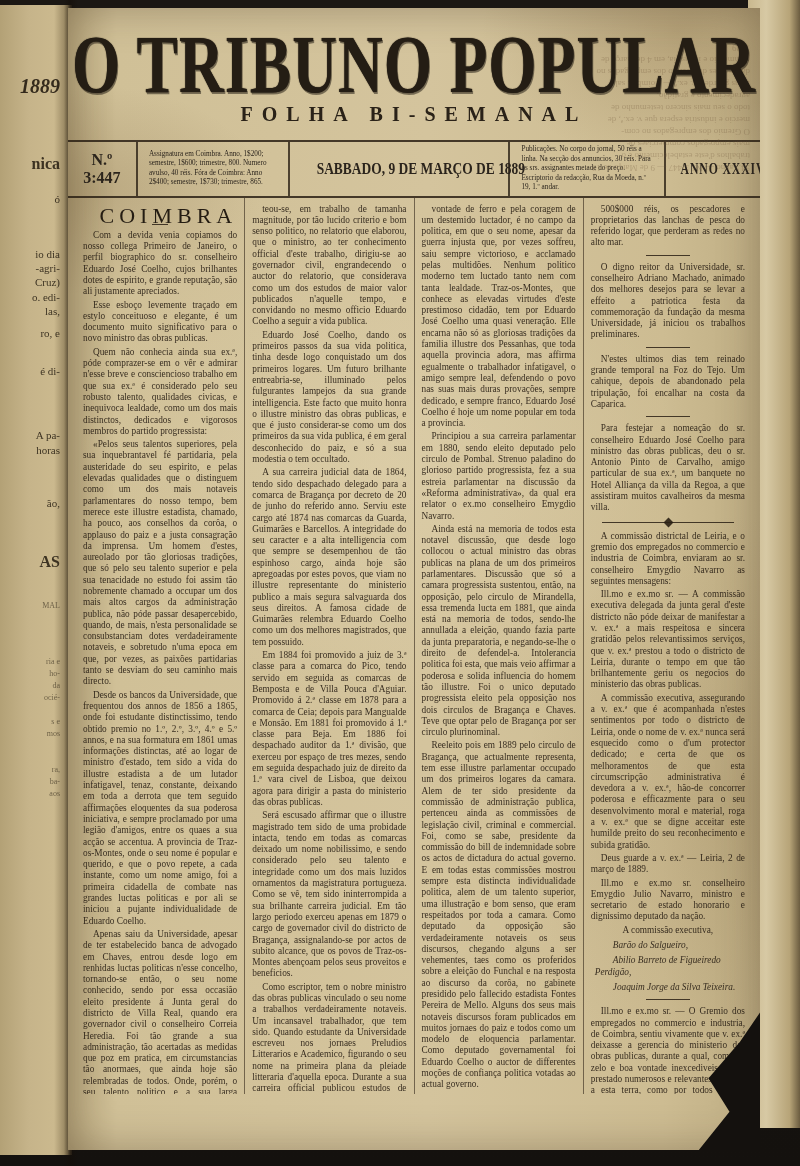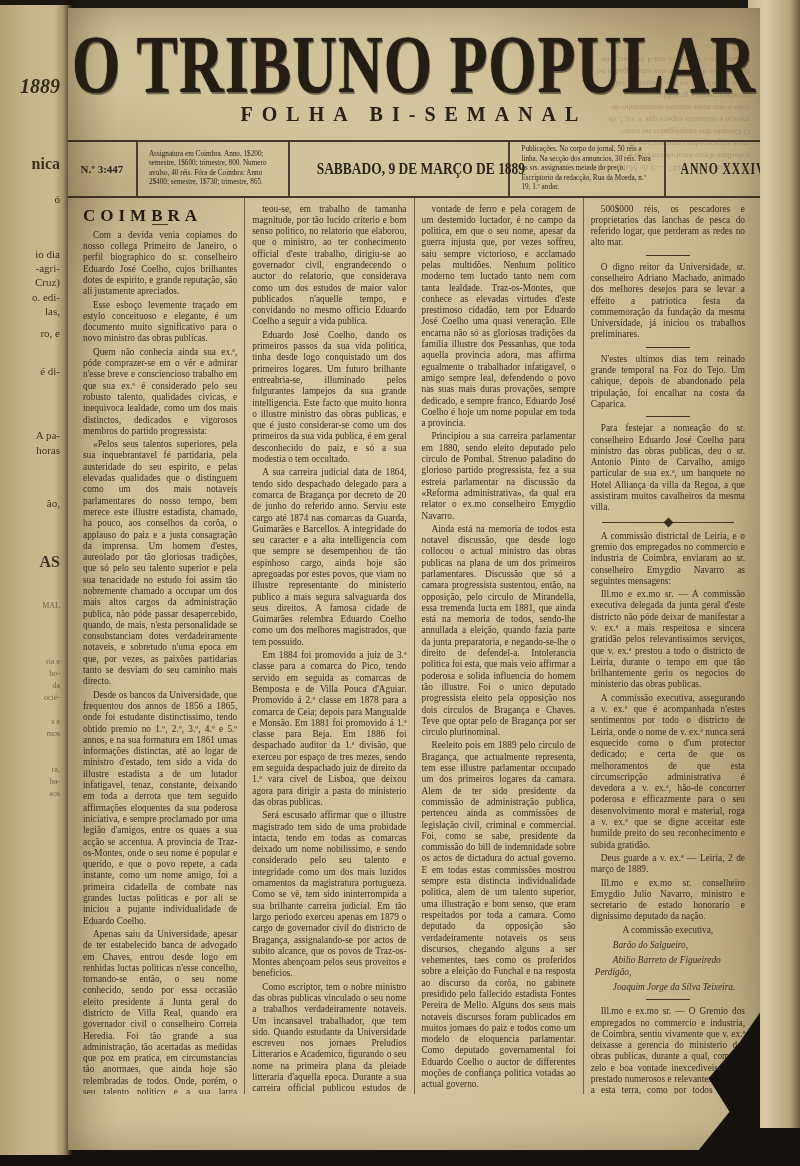--- a/index.html
+++ b/index.html
@@ -38,34 +38,34 @@
   .masthead{position:relative;text-align:center;}
   .nameplate{margin:24px 0 0;font-size:62px;font-weight:bold;letter-spacing:1px;
     transform:scaleY(1.32);transform-origin:50% 60%;color:#241d14;white-space:nowrap;
     text-shadow:0 0 1px rgba(30,23,15,.95),1px 1px 0 rgba(30,23,15,.5);}
   .subtitle{font-size:20px;font-weight:bold;letter-spacing:9px;color:#2a2218;}
 
   .issue-bar{display:flex;margin-top:14px;border-top:2px solid rgba(42,32,20,.85);
     border-bottom:2px solid rgba(42,32,20,.85);min-height:48px;align-items:stretch;}
   .cell{padding:3px 11px;display:flex;flex-direction:column;justify-content:center;}
   .cell+.cell{border-left:2px solid rgba(42,32,20,.8);}
-  .cell-num{width:60px;text-align:center;font-weight:bold;font-size:11px;}
+  .cell-num{width:60px;text-align:center;font-weight:bold;font-size:16px;}
   .cell-sub{width:168px;font-size:7.2px;line-height:1.32;text-align:left;}
   .cell-date{width:196px;text-align:center;font-weight:bold;font-size:16px;}
   .cell-date span{display:inline-block;transform:scaleX(.84);white-space:nowrap;}
   .cell-pub{width:172px;font-size:7.2px;line-height:1.32;text-align:left;}
   .cell-year{width:72px;text-align:center;font-weight:bold;font-size:13px;letter-spacing:1px;}
   .cell-year span{display:inline-block;transform:scaleY(1.25) scaleX(.9);white-space:nowrap;}
 
   .columns{display:flex;margin:0 8px;height:896px;overflow:hidden;}
   .col{width:25%;padding:6px 7px 0;overflow:hidden;font-size:9.3px;line-height:11.3px;
     color:rgba(38,28,18,.92);}
   .col+.col{border-left:1px solid rgba(48,36,24,.6);}
-  .col-head{margin:6px 0 2px;text-align:left;font-size:17px;letter-spacing:5px;
-    font-weight:bold;color:#241c12;}
+  .col-head{margin:6px 0 2px;text-align:right;font-size:22px;letter-spacing:5px;
+    font-weight:normal;color:#241c12;}
   .para{margin:0 0 2px;text-indent:10px;text-align:justify;}
   .para.c{text-align:center;text-indent:0;}
   .para.sig{font-style:italic;text-align:left;text-indent:18px;margin:4px;}
   .divider{height:1px;width:44px;margin:6px auto;background:rgba(42,32,20,.85);}
   .divider.short{width:16px;margin:3px auto 5px;}
   .divider.diamond{width:132px;position:relative;margin:8px auto;}
   .divider.diamond::after{content:"";position:absolute;left:50%;top:-3px;width:7px;height:7px;
     margin-left:-3px;background:rgba(42,32,20,.9);transform:rotate(45deg);}
 
   .torn{position:absolute;right:-1px;bottom:-1px;width:70px;height:140px;background:#14110e;

